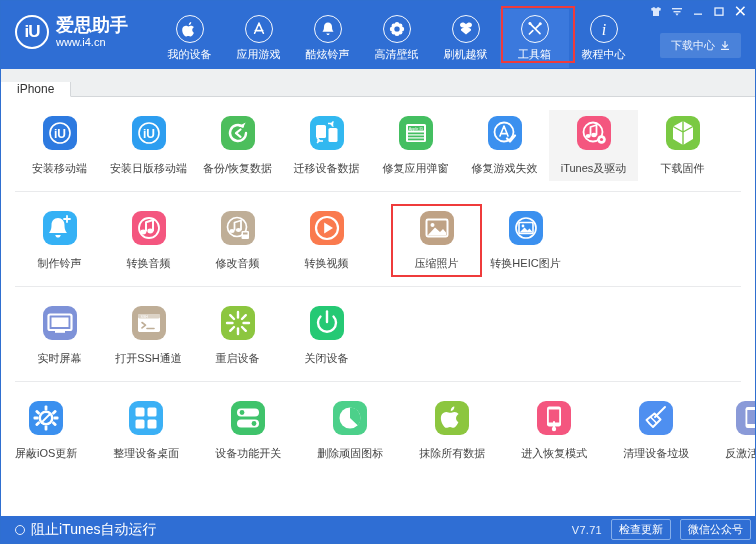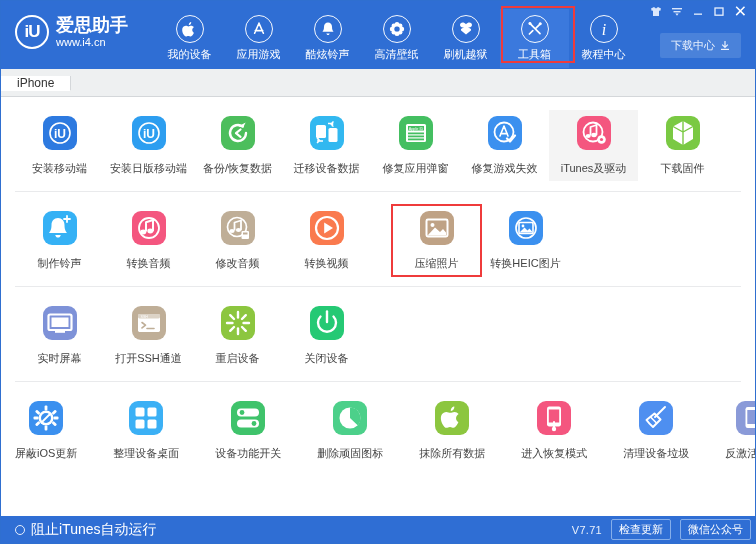--- a/index.html
+++ b/index.html
@@ -90,21 +90,21 @@
     pointer-events: none;
     z-index: 40;
   }
 
   
   .tabstrip {
     height: 28px;
     background: #eef0f1;
     border-bottom: 1px solid #d4d7da;
     display: flex;
-    align-items: center;
+    align-items: flex-end;
     flex: 0 0 28px;
   }
   .tab {
     min-width: 70px;
     padding: 0 16px;
     display: flex; align-items: center; justify-content: center;
     font-size: 12px;
     color: #333;
     background: #eef0f1;
     border-right: 1px solid #d4d7da;

